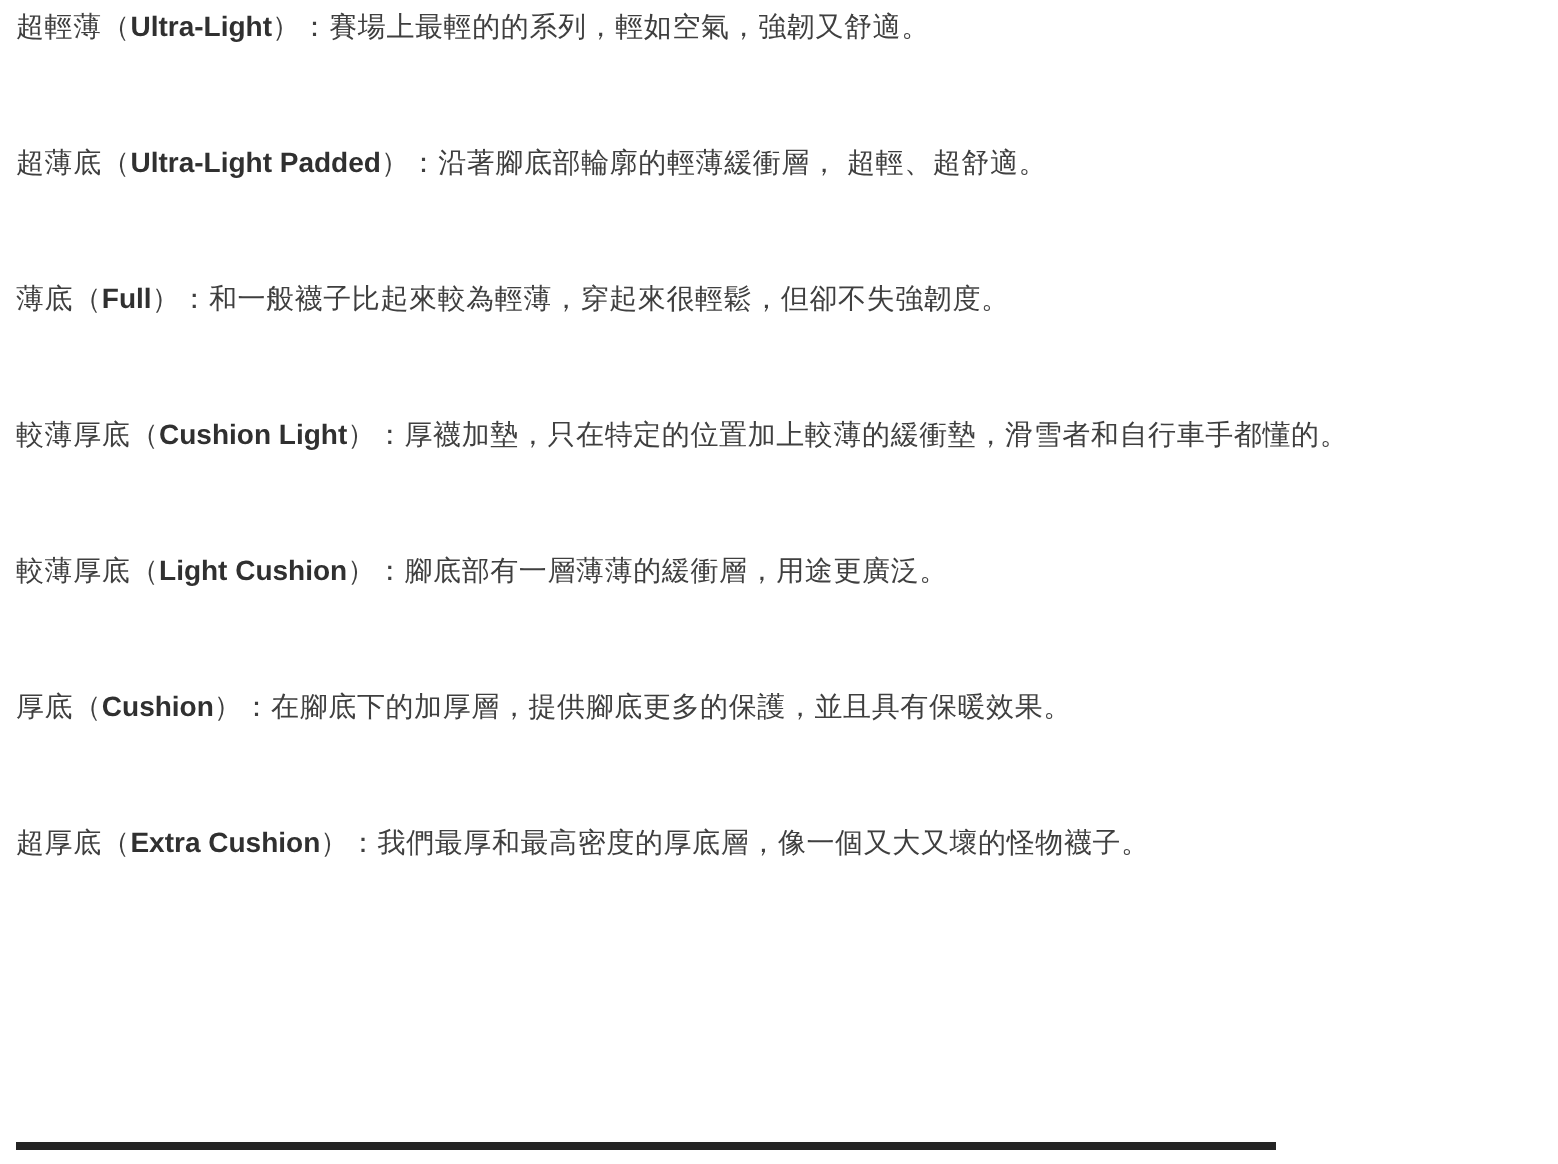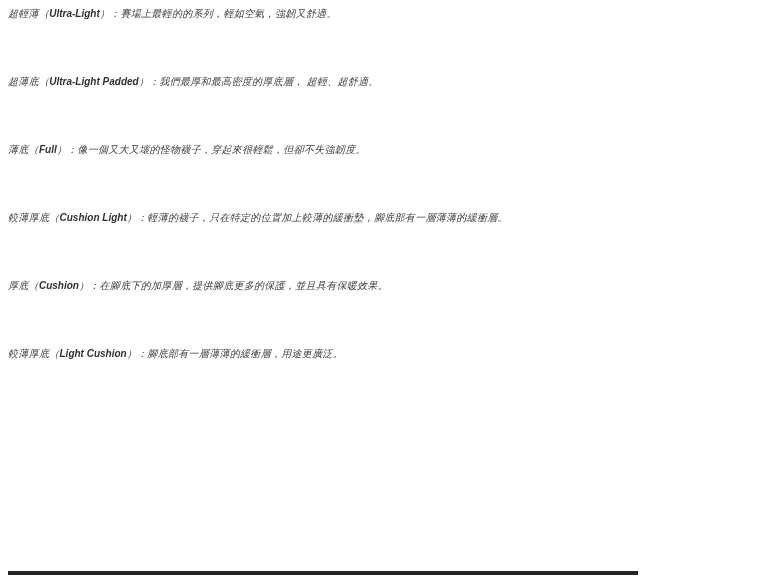--- a/index.html
+++ b/index.html
@@ -16,26 +16,25 @@
   }
   .content {
     position: absolute;
     top: 3px;
     left: 8px;
     right: 0;
   }
   .row {
     height: 21px;
     margin-bottom: 47px; 
-    font-size: 10px;
+    font-size: 14px;
     line-height: 21px;
     color: #3f3f3f;
     white-space: nowrap;
     letter-spacing: 0.3px;
-    font-style: italic;
   }
   .row .en {
     font-weight: 700;
     color: #303030;
     letter-spacing: 0px;
   }
   .row .punct {
     color: #3f3f3f;
   }
   .cutoff-line {
@@ -50,37 +49,40 @@
 </head>
 <body>
 
 <div class="content">
 
   <div class="row">
     <span>超輕薄</span><span class="punct">（</span><span class="en">Ultra-Light</span><span class="punct">）</span><span class="punct">：</span><span>賽場上最輕的的系列，輕如空氣，強韌又舒適。</span>
   </div>
 
   <div class="row">
-    <span>超薄底</span><span class="punct">（</span><span class="en">Ultra-Light Padded</span><span class="punct">）</span><span class="punct">：</span><span>我們最厚和最高密度的厚底層， 超輕、超舒適。</span>
+    <span>超薄底</span><span class="punct">（</span><span class="en">Ultra-Light Padded</span><span class="punct">）</span><span class="punct">：</span><span>沿著腳底部輪廓的輕薄緩衝層， 超輕、超舒適。</span>
   </div>
 
   <div class="row">
-    <span>薄底</span><span class="punct">（</span><span class="en">Full</span><span class="punct">）</span><span class="punct">：</span><span>像一個又大又壞的怪物襪子，穿起來很輕鬆，但卻不失強韌度。</span>
+    <span>薄底</span><span class="punct">（</span><span class="en">Full</span><span class="punct">）</span><span class="punct">：</span><span>和一般襪子比起來較為輕薄，穿起來很輕鬆，但卻不失強韌度。</span>
   </div>
 
   <div class="row">
-    <span>較薄厚底</span><span class="punct">（</span><span class="en">Cushion Light</span><span class="punct">）</span><span class="punct">：</span><span>輕薄的襪子，只在特定的位置加上較薄的緩衝墊，腳底部有一層薄薄的緩衝層。</span>
+    <span>較薄厚底</span><span class="punct">（</span><span class="en">Cushion Light</span><span class="punct">）</span><span class="punct">：</span><span>厚襪加墊，只在特定的位置加上較薄的緩衝墊，滑雪者和自行車手都懂的。</span>
+  </div>
+
+  <div class="row">
+    <span>較薄厚底</span><span class="punct">（</span><span class="en">Light Cushion</span><span class="punct">）</span><span class="punct">：</span><span>腳底部有一層薄薄的緩衝層，用途更廣泛。</span>
   </div>
 
   <div class="row">
     <span>厚底</span><span class="punct">（</span><span class="en">Cushion</span><span class="punct">）</span><span class="punct">：</span><span>在腳底下的加厚層，提供腳底更多的保護，並且具有保暖效果。</span>
   </div>
 
-  <div class="row">
-    <span>較薄厚底</span><span class="punct">（</span><span class="en">Light Cushion</span><span class="punct">）</span><span class="punct">：</span><span>腳底部有一層薄薄的緩衝層，用途更廣泛。</span>
-  </div>
 
 
-
+  <div class="row">
+    <span>超厚底</span><span class="punct">（</span><span class="en">Extra Cushion</span><span class="punct">）</span><span class="punct">：</span><span>我們最厚和最高密度的厚底層，像一個又大又壞的怪物襪子。</span>
+  </div>
 
 </div>
 
 <div class="cutoff-line"></div>
 
 </body></html>

